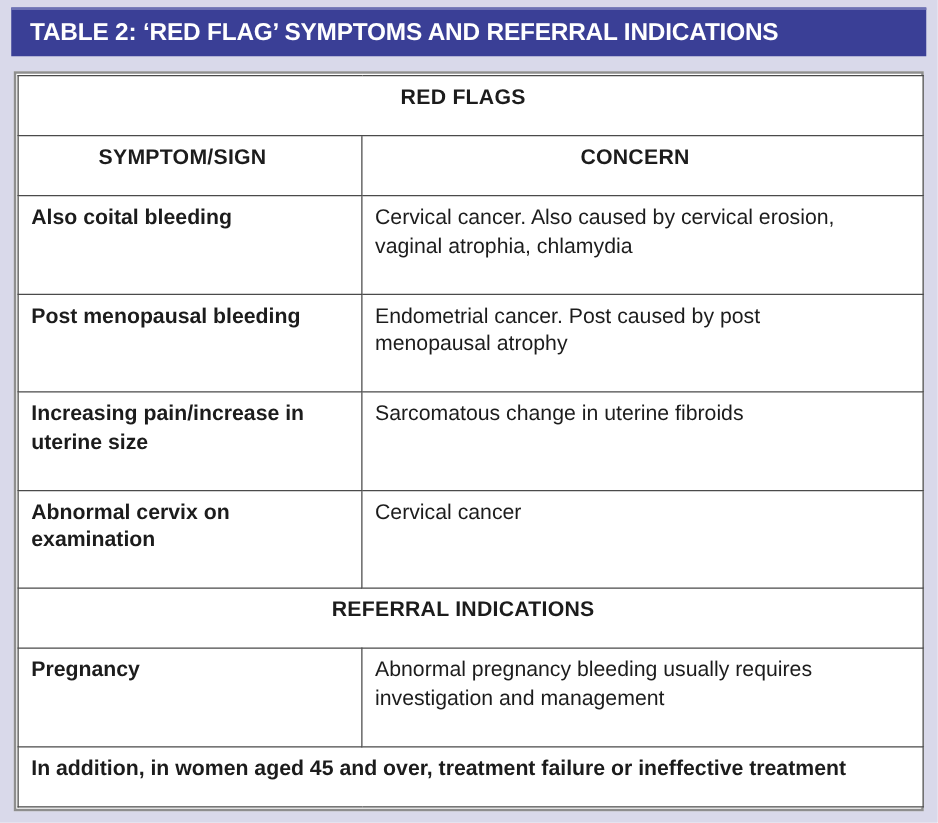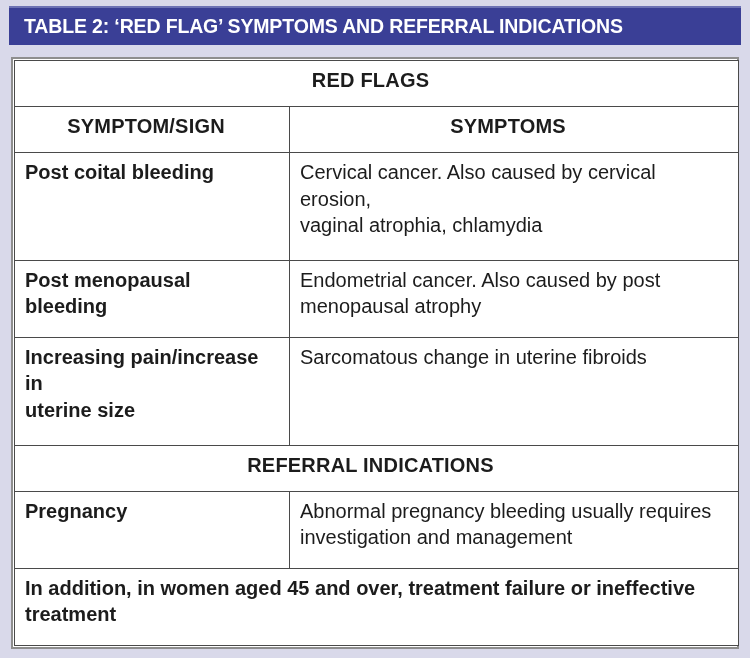--- a/index.html
+++ b/index.html
@@ -61,21 +61,21 @@
     width: 100%;
     height: 100%;
     border-collapse: collapse;
     table-layout: fixed;
     background: #ffffff;
   }
   .tbl td {
     border: 1.5px solid #4a4a4a;
     vertical-align: top;
     padding: 6px 22px 6px 10px;
-    font-size: 20px;
+    font-size: 17px;
     line-height: 1.32;
     color: #1c1c1c;
     box-sizing: border-box;
   }
 
   col.c-sym { width: 275px; }
   col.c-con { width: 449px; }
 
   
   .section-cell {
@@ -129,49 +129,58 @@
         <col class="c-con">
       </colgroup>
       <tbody>
 
         <tr>
           <td class="section-cell" colspan="2">RED FLAGS</td>
         </tr>
 
         <tr>
           <td class="colhead">SYMPTOM/SIGN</td>
-          <td class="colhead">SYMPTOMS</td>
-        </tr>
-
-        <tr>
-          <td class="sym">Post coital bleeding</td>
+          <td class="colhead">CONCERN</td>
+        </tr>
+
+        <tr>
+          <td class="sym">Also coital bleeding</td>
           <td class="con">
             <span class="line">Cervical cancer. Also caused by cervical erosion,</span>
             <span class="line">vaginal atrophia, chlamydia</span>
           </td>
         </tr>
 
         <tr>
           <td class="sym">Post menopausal  bleeding</td>
           <td class="con">
-            <span class="line">Endometrial cancer. Also caused by post</span>
+            <span class="line">Endometrial cancer. Post caused by post</span>
             <span class="line">menopausal atrophy</span>
           </td>
         </tr>
 
         <tr>
           <td class="sym">
             <span class="line">Increasing pain/increase in</span>
             <span class="line">uterine size</span>
           </td>
           <td class="con">
             <span class="line">Sarcomatous change in uterine fibroids</span>
           </td>
         </tr>
 
+        <tr>
+          <td class="sym">
+            <span class="line">Abnormal cervix on</span>
+            <span class="line">examination</span>
+          </td>
+          <td class="con">
+            <span class="line">Cervical cancer</span>
+          </td>
+        </tr>
 
         <tr>
           <td class="section-cell" colspan="2">REFERRAL INDICATIONS</td>
         </tr>
 
 
 
 
         <tr>
           <td class="sym">Pregnancy</td>

